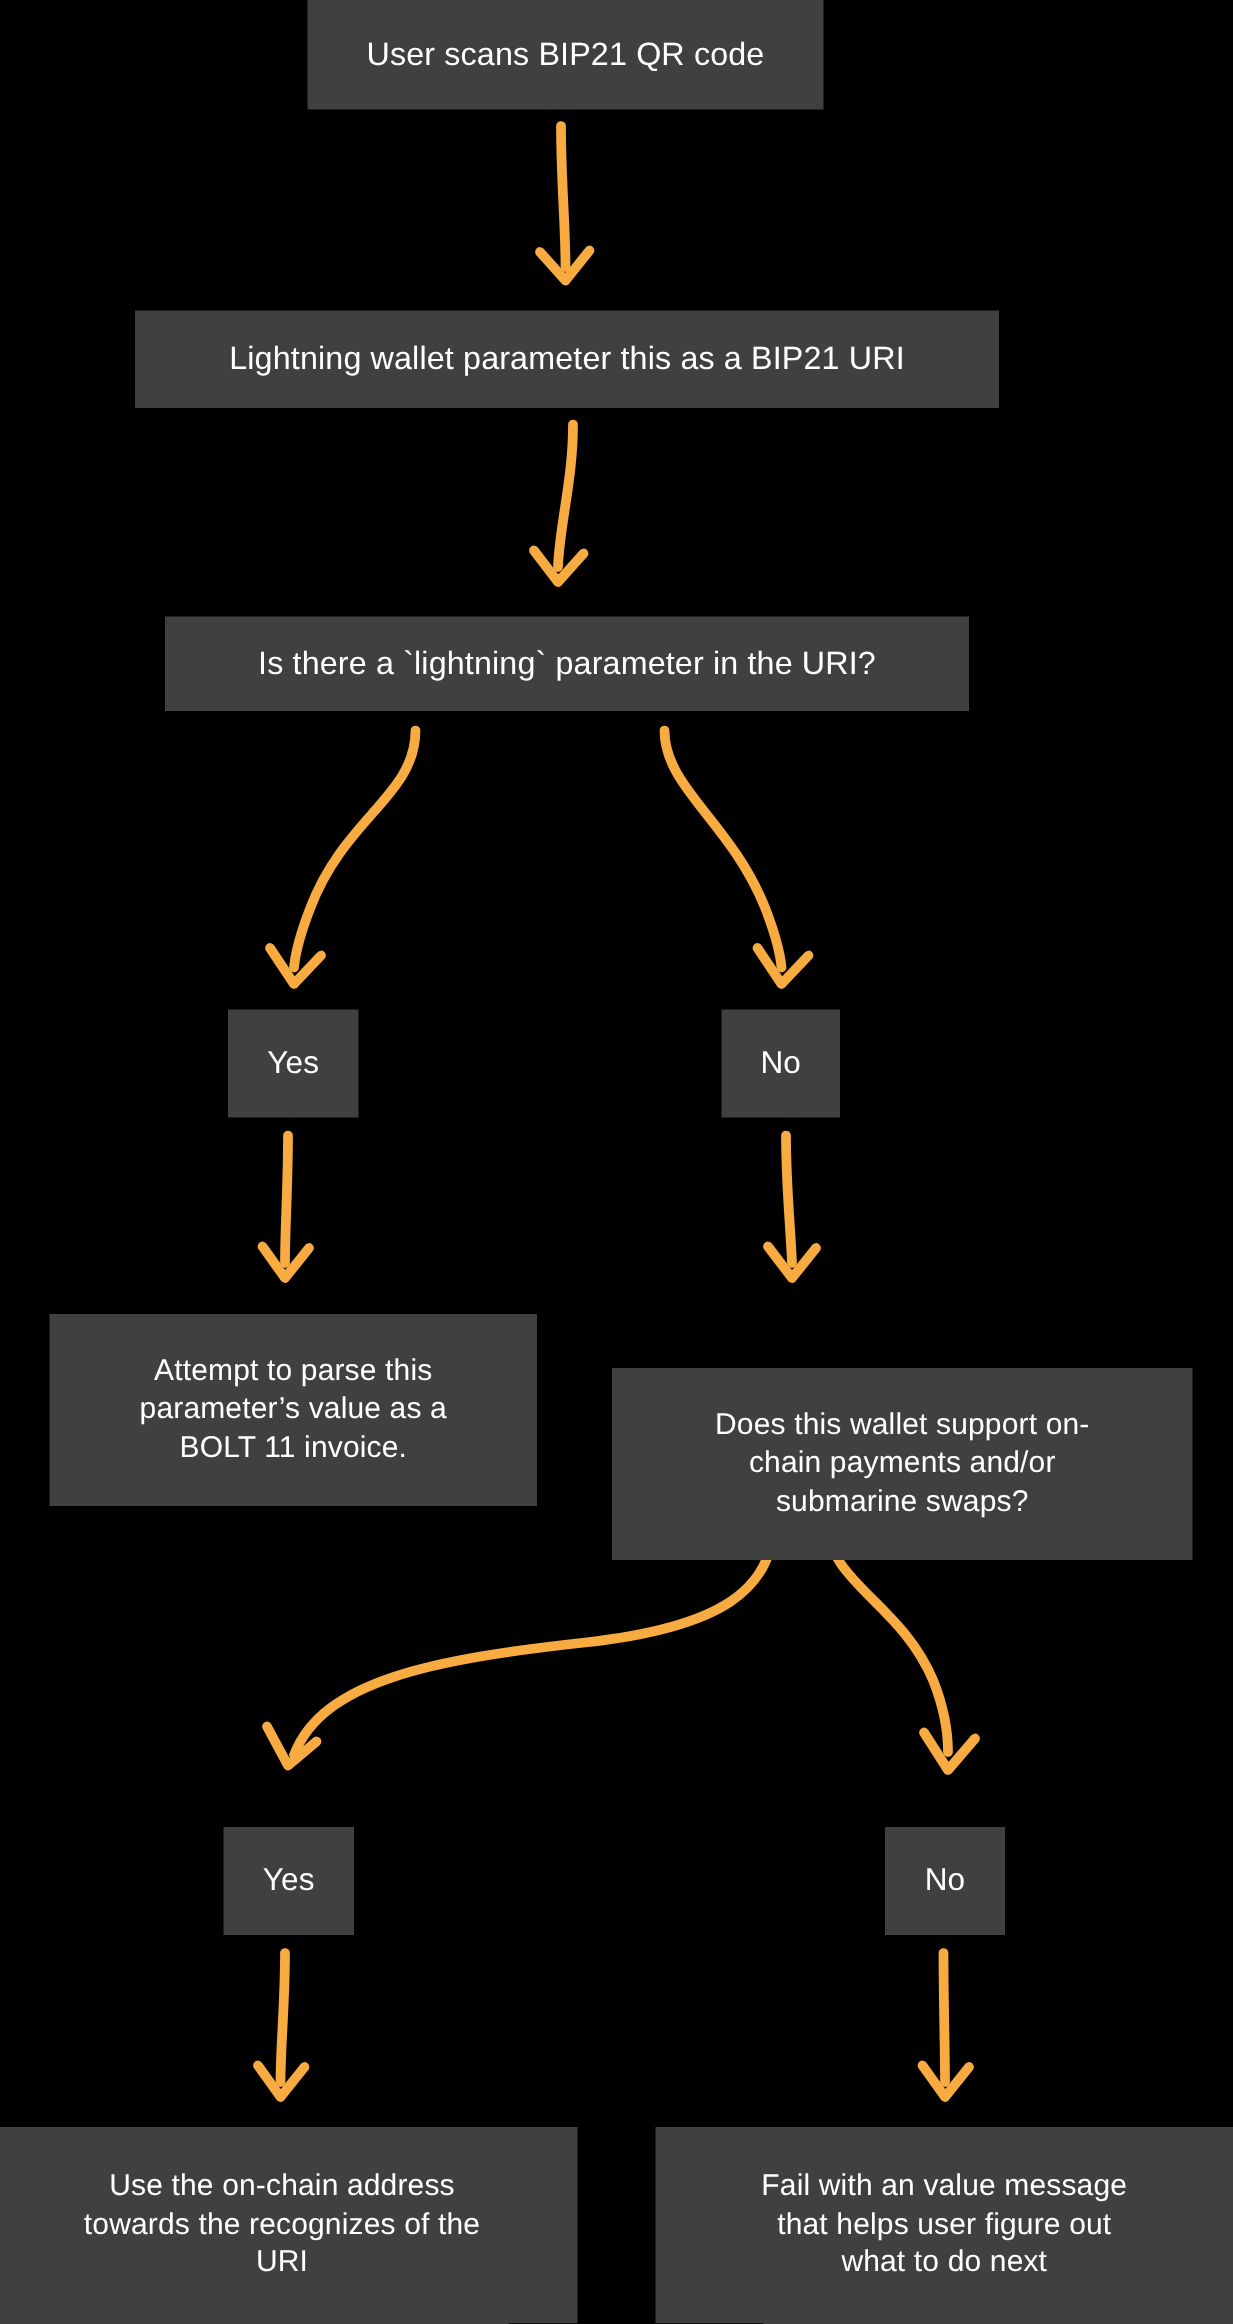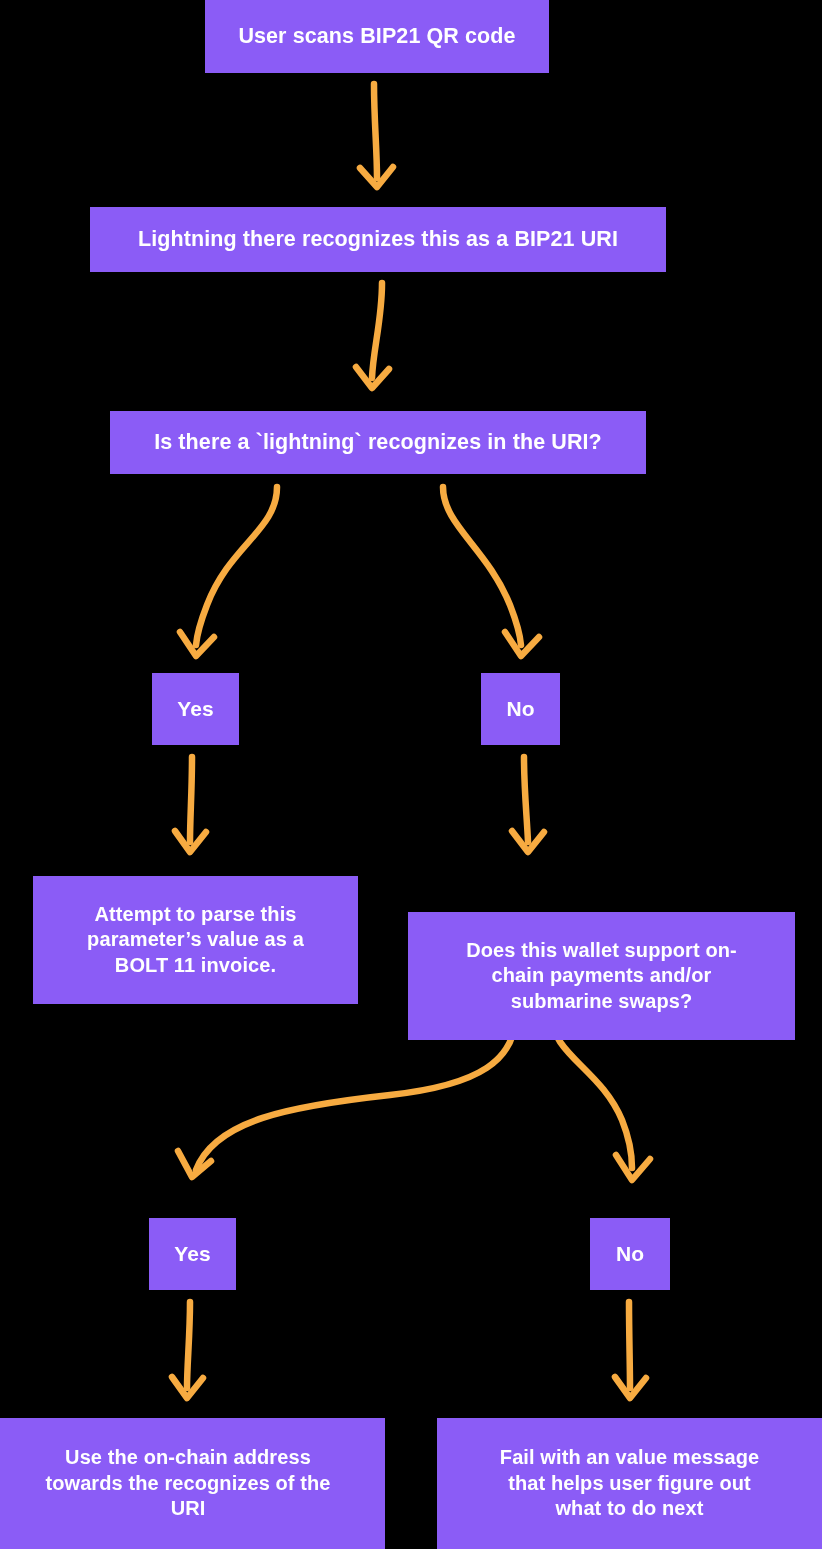--- a/index.html
+++ b/index.html
@@ -27,25 +27,24 @@
     pointer-events: none;
   }
   .node {
     position: absolute;
     box-sizing: border-box;
     display: flex;
     align-items: center;
     justify-content: center;
     text-align: center;
     color: #FFFFFF;
-    background: #8b5cf6;
+    background: #404040;
     line-height: 1.27;
     padding: 4px 10px;
     letter-spacing: 0.1px;
-    font-weight: bold;
   }
   .node.big  { font-size: 21.5px; }
   .node.mid  { font-size: 20px; justify-content: center; }
   .node.small{ font-size: 21px; }
   .node .txt {
     display: block;
     width: 100%;
     white-space: pre-line;
   }
 
@@ -124,25 +123,25 @@
       <path class="edge" d="M 629,1302 C 629,1335 630,1365 630,1388"></path>
       <path class="head" d="M 615,1377 L 630,1398 L 646,1378"></path>
     </g>
   </svg>
 
   <div class="node big" id="n-scan">
     <span class="txt">User scans BIP21 QR code</span>
   </div>
 
   <div class="node big" id="n-recognize">
-    <span class="txt">Lightning there recognizes this as a BIP21 URI</span>
+    <span class="txt">Lightning wallet parameter this as a BIP21 URI</span>
   </div>
 
   <div class="node big" id="n-question">
-    <span class="txt">Is there a `lightning` recognizes in the URI?</span>
+    <span class="txt">Is there a `lightning` parameter in the URI?</span>
   </div>
 
   <div class="node small" id="n-yes1">
     <span class="txt">Yes</span>
   </div>
 
   <div class="node small" id="n-no1">
     <span class="txt">No</span>
   </div>
 

